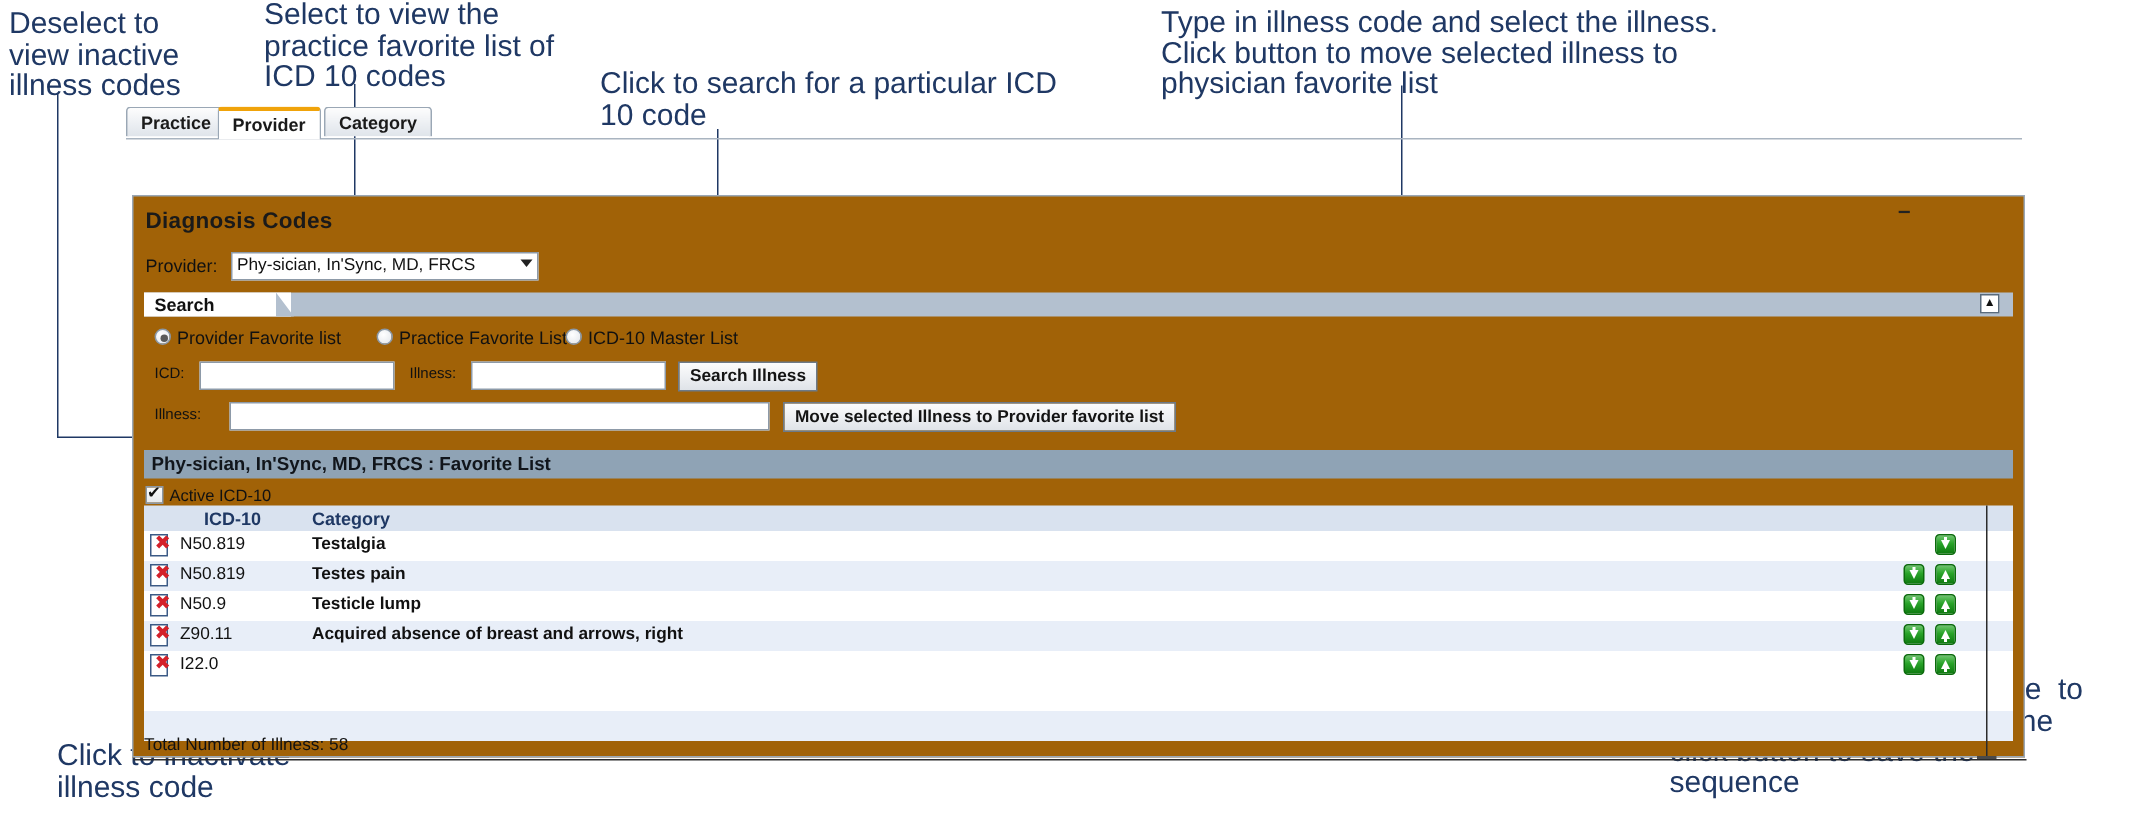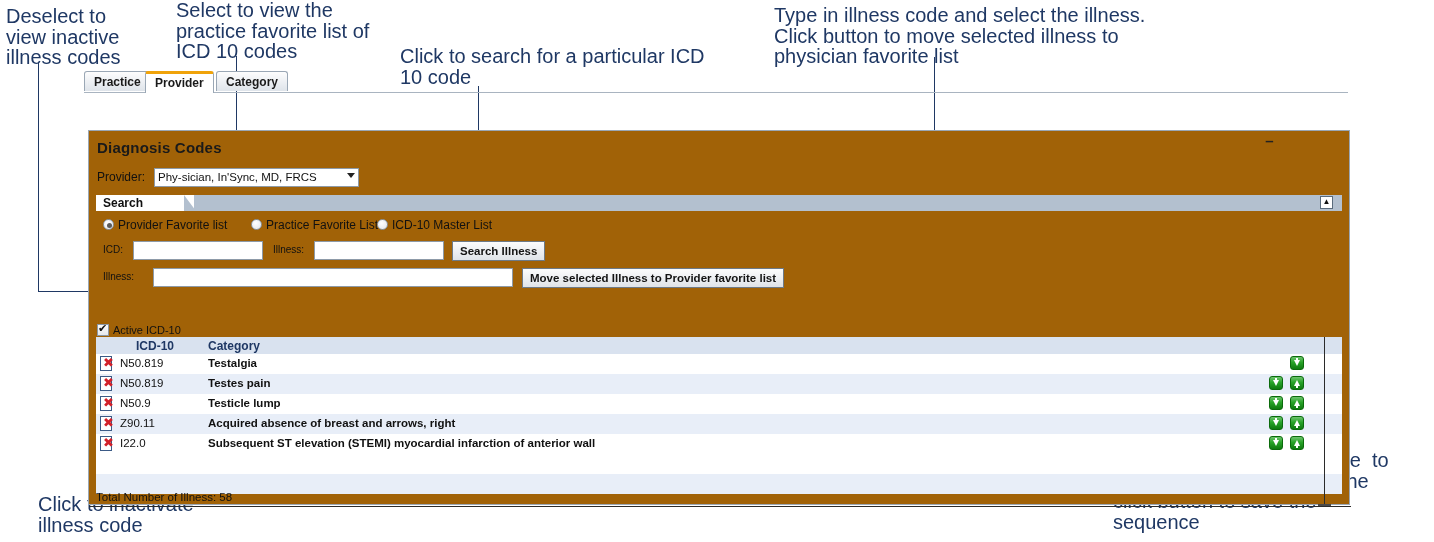--- a/index.html
+++ b/index.html
@@ -307,20 +307,21 @@
     <input class="tinput" style="left: 211px; width: 130px;" value="">
     <div class="btn" style="left:349px;">Search Illness</div>
   </div>
 
   <div class="field-row" style="top:137px;">
     <span class="flabel" style="left:0px;">Illness:</span>
     <input class="tinput" style="left: 50px; width: 360px;" value="">
     <div class="btn" style="left:419px;">Move selected Illness to Provider favorite list</div>
   </div>
 
+  <div class="fav-hdr">Phy-sician, In'Sync, MD, FRCS : Favorite List</div>
 
   <div class="active-row">
     <span class="chk"></span><span class="active-text">Active ICD-10</span>
   </div>
 
   <div class="tbl">
     <div class="thead">
       <span class="th-code">ICD-10</span>
       <span class="th-ill">Category</span>
     </div>
@@ -385,21 +386,20 @@
     </div>
 
     <div class="row white">
       <span class="c-icon">
         <span class="del-icon">
             <span class="pg"></span>
             <span class="x">✖</span>
           </span>
       </span>
       <span class="c-code">I22.0</span>
-      <span class="c-ill">Subsequent ST elevation (STEMI) myocardial infarction of anterior wall</span>
       <span class="c-arrows">
         <span class="arr down"><span class="stem"></span></span>
         <span class="arr up"><span class="stem"></span></span>
       </span>
     </div>
 
     <div class="row white"></div>
     <div class="row alt"></div>
   </div>
 

